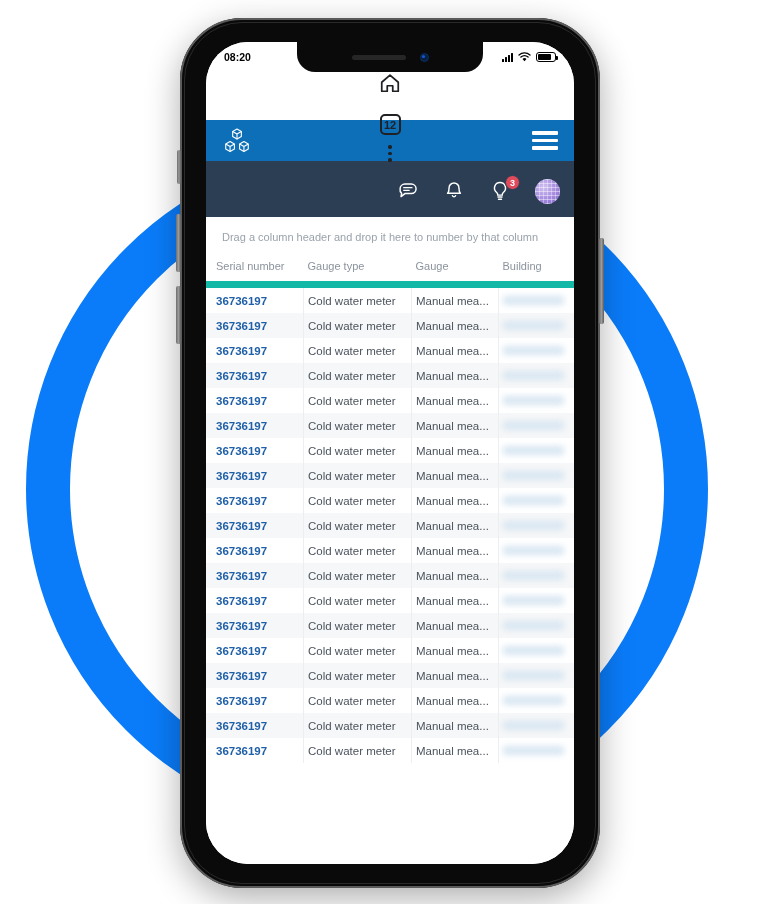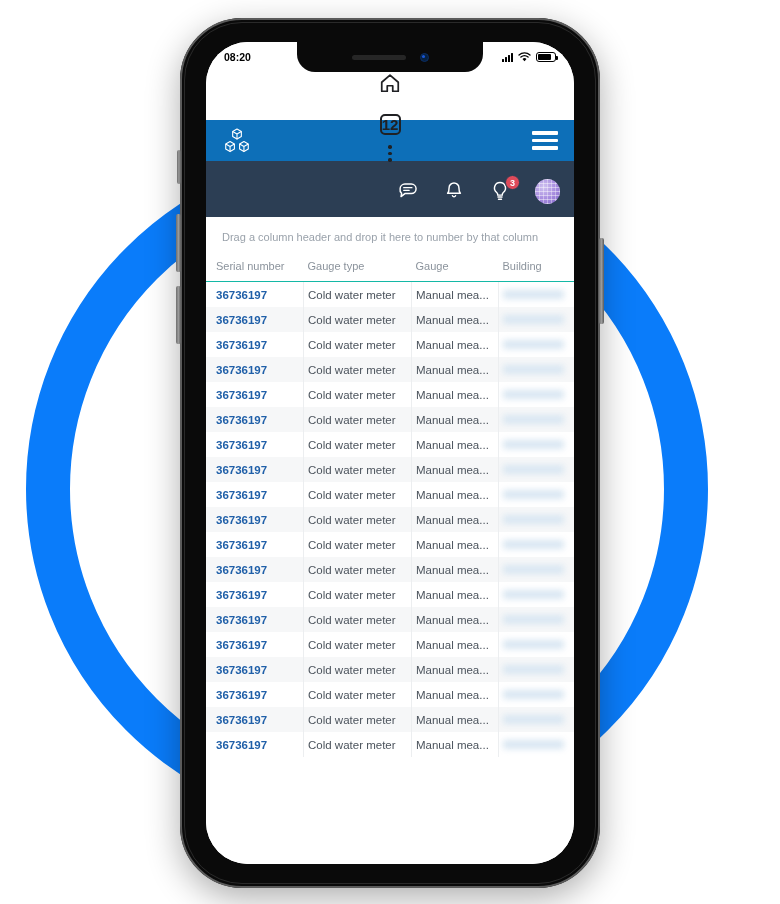--- a/index.html
+++ b/index.html
@@ -198,21 +198,21 @@
   .urlcaret {
     width: 1px; height: 17px;
     background: #b9bdc2;
     flex: 0 0 auto;
   }
   .tabcount {
     flex: 0 0 auto;
     width: 21px; height: 21px;
     border: 2px solid #202124;
     border-radius: 5px;
-    font-size: 15px;
+    font-size: 11px;
     font-weight: bold;
     color: #202124;
     display: flex;
     align-items: center;
     justify-content: center;
   }
   .kebab {
     flex: 0 0 auto;
     width: 18px;
     display: flex;
@@ -332,21 +332,21 @@
     font-size: 11px;
     color: #9aa2ab;
   }
   .tbl { width: 100%; border-collapse: collapse; table-layout: fixed; }
   .tbl th {
     text-align: left;
     font-weight: normal;
     font-size: 11px;
     color: #8b939c;
     padding: 5px 4px 9px 4px;
-    border-bottom: 1px solid #14b8a6;
+    border-bottom: 7px solid #14b8a6;
   }
   .tbl td {
     font-size: 11.5px;
     color: #4b535c;
     padding: 6px 4px;
     white-space: nowrap;
     overflow: hidden;
     border-right: 1px solid #eceef0;
   }
   .tbl td:last-child { border-right: none; }

